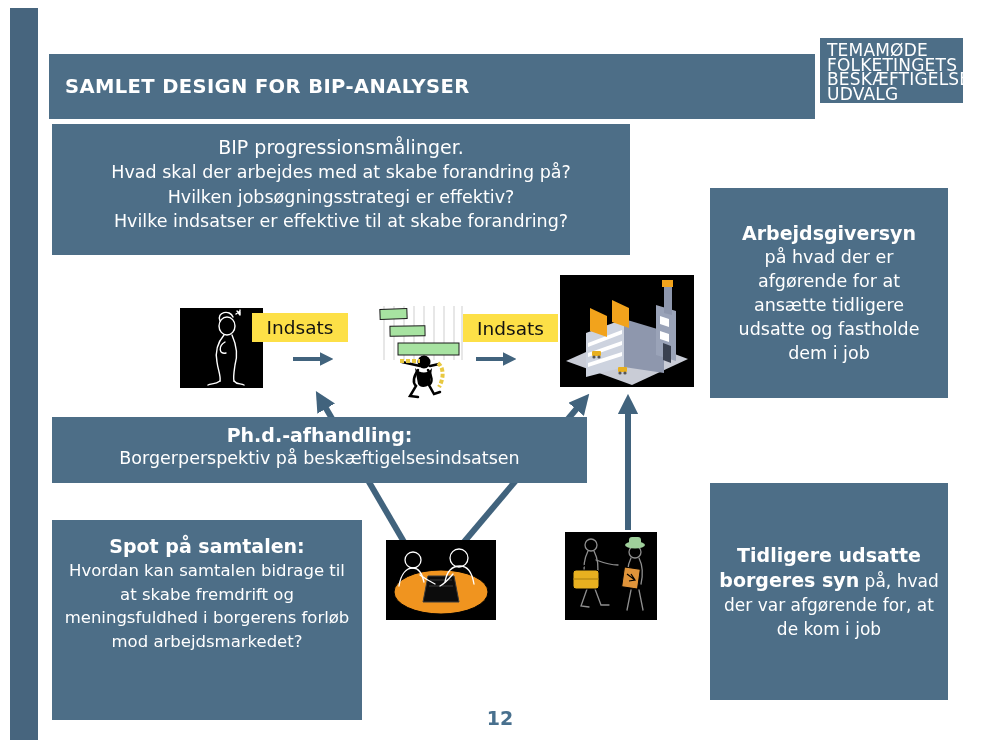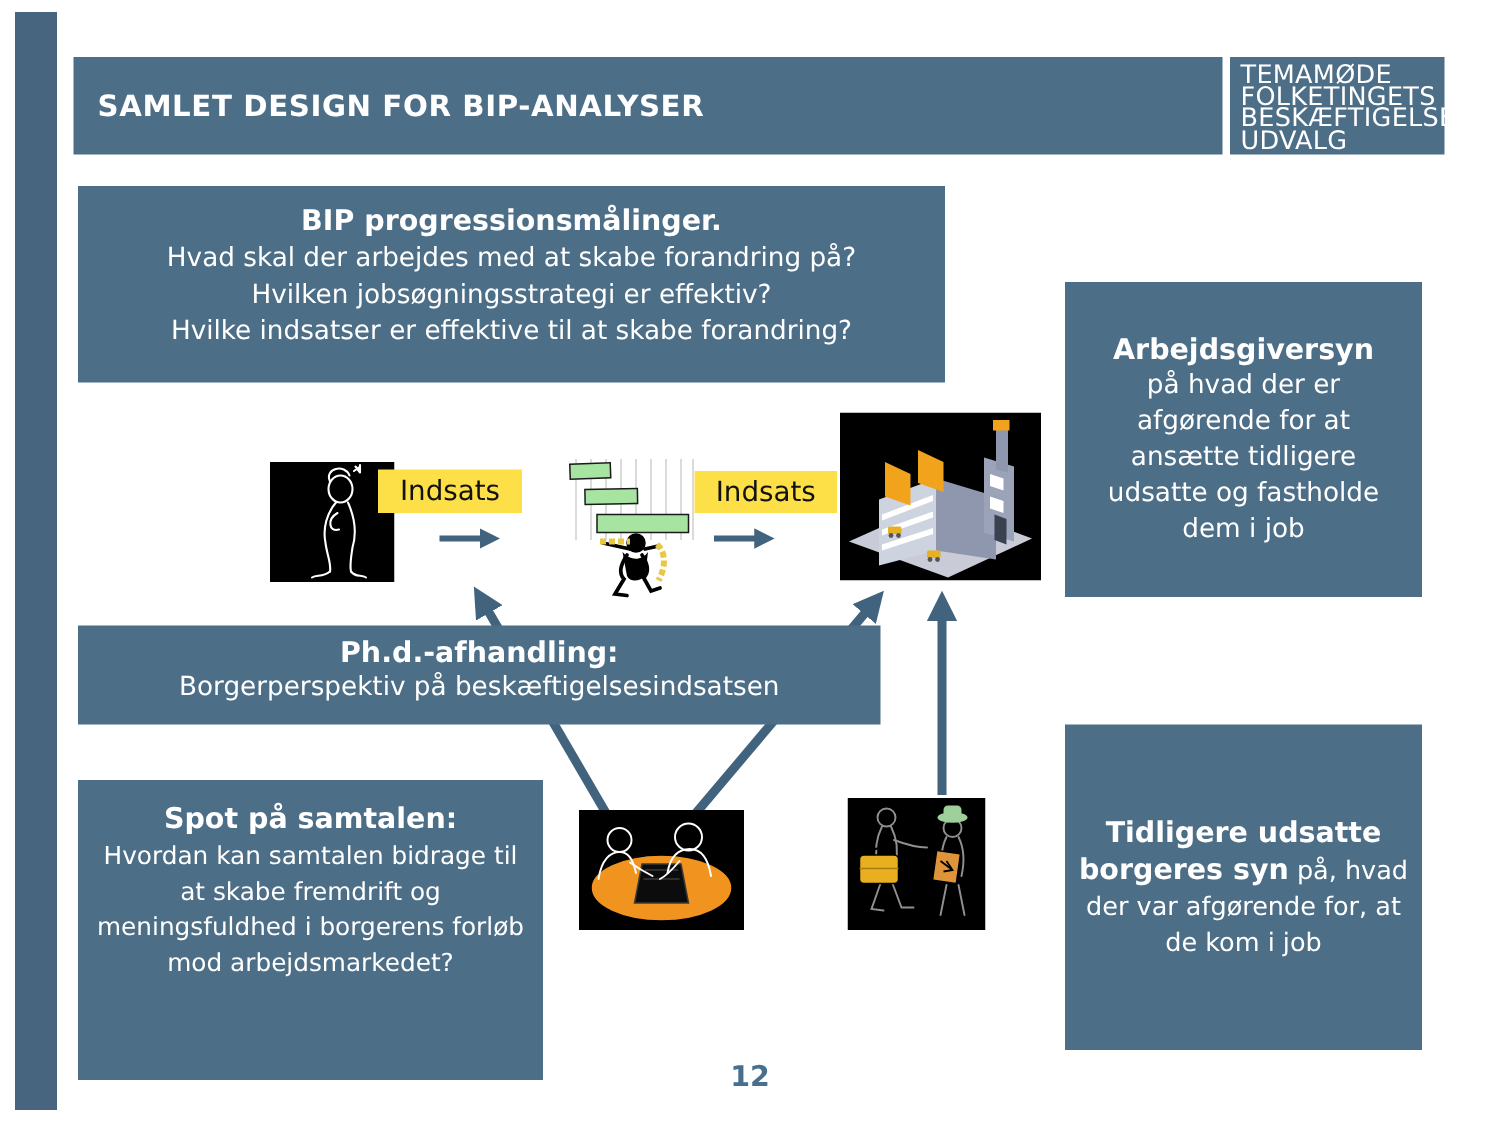--- a/index.html
+++ b/index.html
@@ -7,28 +7,28 @@
     width:1000px;height:750px;position:relative;overflow:hidden;
     background:#ffffff;
     font-family:"DejaVu Sans","Liberation Sans",sans-serif;
   }
   .abs{position:absolute;}
   .panel{background:#4d6e87;color:#ffffff;box-sizing:border-box;}
   .center{text-align:center;}
 
   #left-bar{left:10px;top:8px;width:28px;height:732px;background:#47657e;}
 
-  #title-bar{left:49px;top:38px;width:766px;height:65px;display:flex;align-items:center;}
+  #title-bar{left:49px;top:54px;width:766px;height:65px;display:flex;align-items:center;}
   #title-bar .t{padding-left:16px;font-size:19.5px;font-weight:bold;letter-spacing:.4px;}
 
   #badge{left:820px;top:38px;width:143px;height:65px;padding:5px 4px 0 7px;}
   #badge div{font-size:17px;font-weight:normal;line-height:14.5px;letter-spacing:.2px;white-space:nowrap;}
 
   #bip-box{left:52px;top:124px;width:578px;height:131px;padding-top:12px;}
-  #bip-box .h{font-size:19px;font-weight:bold;margin-bottom:2px;}
+  #bip-box .h{font-size:19px;font-weight:normal;margin-bottom:2px;}
   #bip-box .l{font-size:17.5px;line-height:24.5px;}
 
   #arb-box{left:710px;top:188px;width:238px;height:210px;display:flex;flex-direction:column;justify-content:center;padding:0 13px;}
   #arb-box .h{font-size:19px;font-weight:bold;margin-bottom:1px;}
   #arb-box .b{font-size:17.5px;line-height:24px;}
 
   #phd-box{left:52px;top:417px;width:535px;height:66px;padding-top:7px;z-index:10;}
   #phd-box .h{font-size:19px;font-weight:bold;}
   #phd-box .b{font-size:17.5px;line-height:25px;}
 

